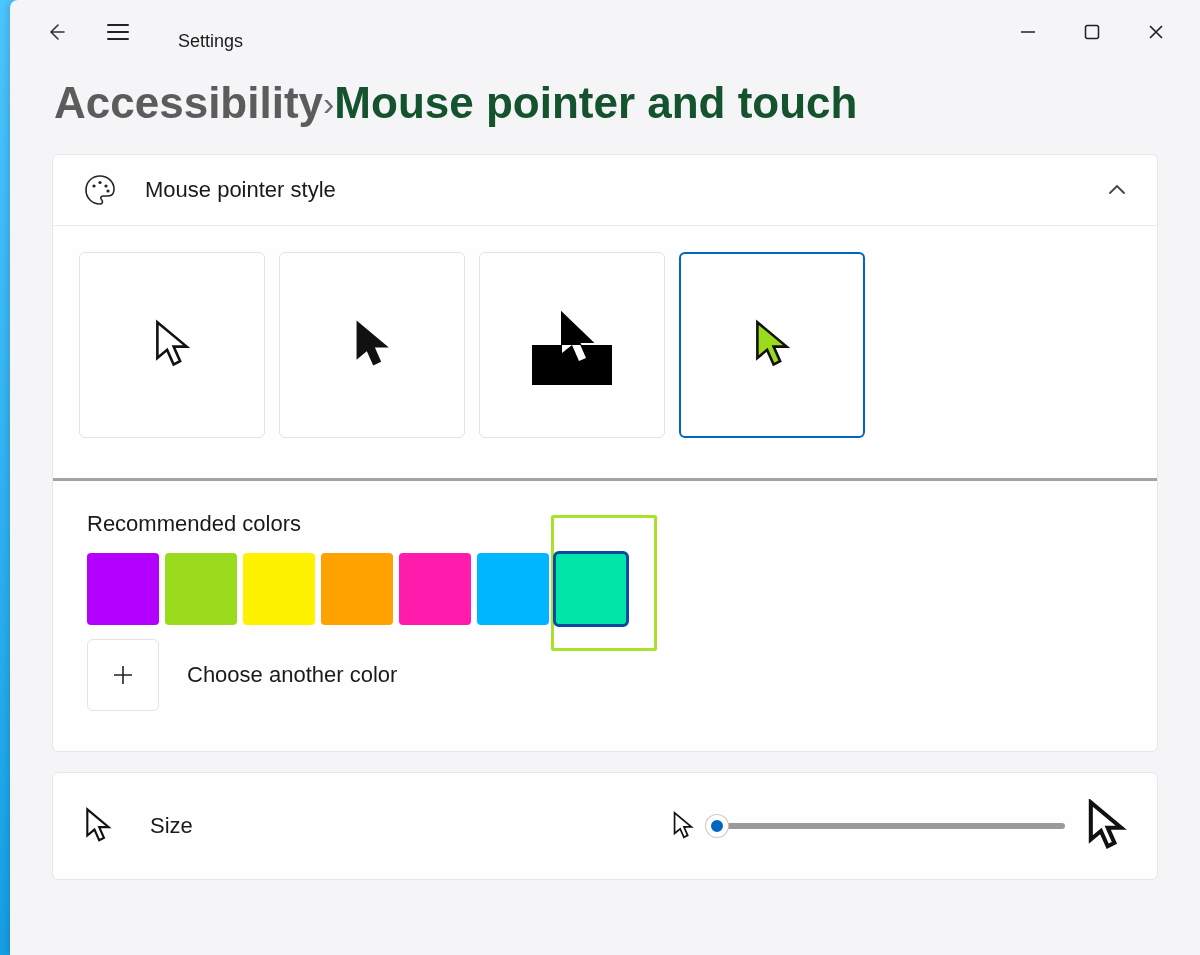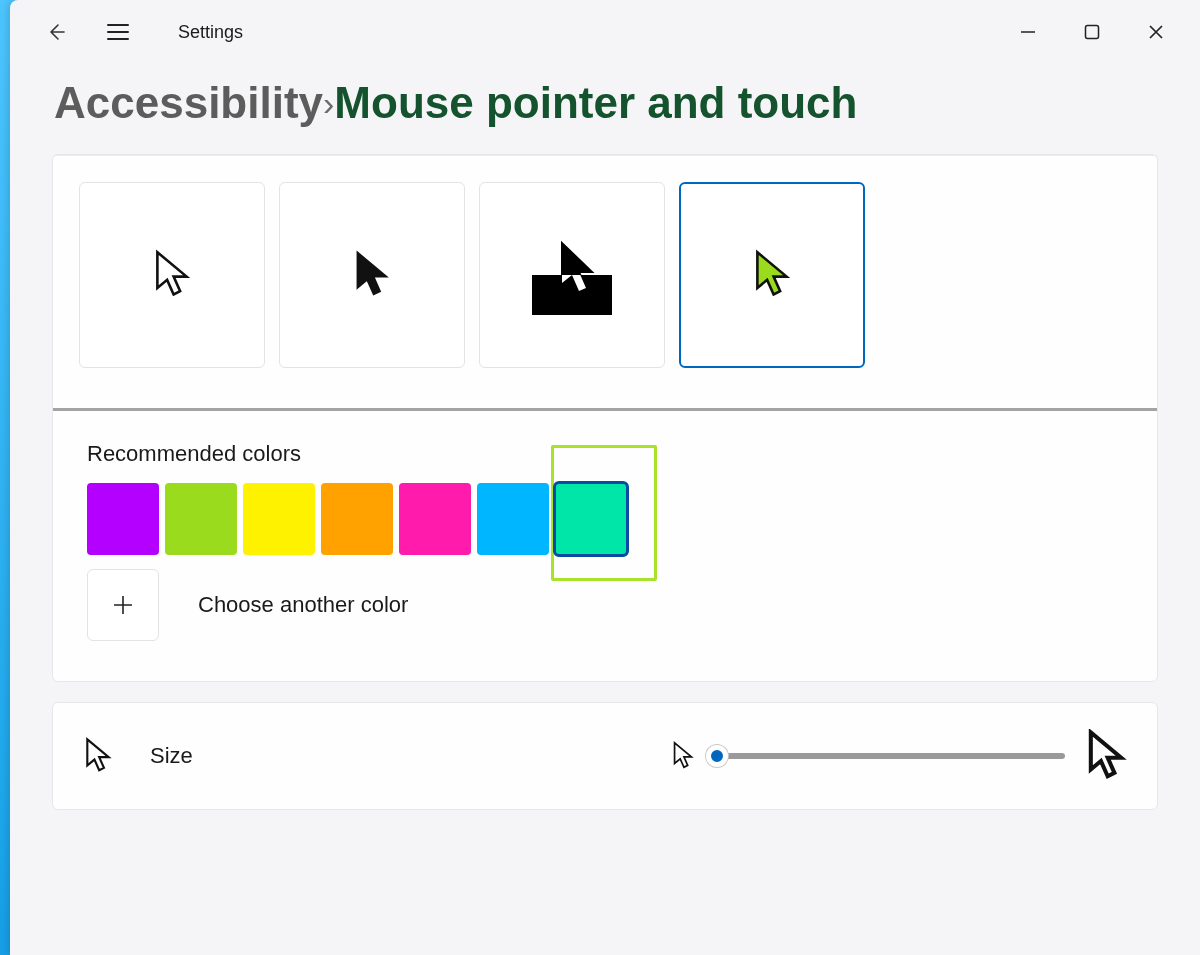--- a/index.html
+++ b/index.html
@@ -14,21 +14,21 @@
   .window {
     position:absolute; left:10px; top:0; right:0; bottom:0;
     background:#f5f5f7;
     border-radius:8px 0 0 0;
     box-shadow: -2px 0 8px rgba(0,0,0,.15);
   }
   .titlebar {
     display:flex; align-items:center; height:64px;
     padding:0 8px;
   }
-  .tb-left { display:flex; align-items:center; gap:22px; padding-left:18px;}
+  .tb-left { display:flex; align-items:flex-end; gap:22px; padding-left:18px;}
   .tb-btn { width:40px; height:40px; display:flex; align-items:center; justify-content:center; border-radius:4px; }
   .app-title { font-size:18px; font-weight:400; margin-left:18px;}
   .win-controls { margin-left:auto; display:flex; gap:28px; padding-right:18px;}
   .wc { width:36px; height:36px; display:flex; align-items:center; justify-content:center;}
   .breadcrumbs {
     display:flex; align-items:center; 
     padding: 14px 44px 26px 44px;
     font-size:44px; font-weight:600; color:#5c5c5c;
   }
   .breadcrumbs .current { color:#14532d; font-weight:600;}
@@ -69,21 +69,21 @@
   .swatch-selected-outer {
     position:absolute; inset:-38px -30px -26px -4px;
     border:3px solid #a8e22b; border-radius:2px;
     pointer-events:none;
   }
   .swatch-selected-inner {
     position:absolute; inset:-2px;
     border:3px solid #0a4aa3; border-radius:6px;
     pointer-events:none;
   }
-  .choose-row { display:flex; align-items:center; gap:39px; margin-top:14px;}
+  .choose-row { display:flex; align-items:center; gap:28px; margin-top:14px;}
   .plus-box {
     width:72px; height:72px; border:1px solid #e3e3e7; border-radius:6px; background:#fff;
     display:flex; align-items:center; justify-content:center; font-size:28px; font-weight:300;
   }
   .choose-label { font-size:22px;}
   .size-card {
     display:flex; align-items:center; gap:37px;
     padding:26px 30px;
   }
   .size-label { font-size:22px; }
@@ -136,20 +136,35 @@
 
   <div class="breadcrumbs">
     <span>Accessibility</span>
     <span class="chev">›</span>
     <span class="current">Mouse pointer and touch</span>
   </div>
 
   <div class="content">
 
     <div class="card">
+      <div class="card-head">
+        <svg width="34" height="34" viewBox="0 0 34 34">
+          <path d="M17 3 C9 3 3 9 3 17 C3 25 9 31 17 31 C20 31 20 28 18.5 26.5 C17 25 18 23 20 23 L25 23 C29 23 31 20 31 16 C31 9 25 3 17 3 Z" stroke="#222" stroke-width="1.6" fill="none"></path>
+          <circle cx="11" cy="13" r="1.6" fill="#222"></circle>
+            <circle cx="17" cy="9.5" r="1.6" fill="#222"></circle>
+          <circle cx="23" cy="13" r="1.6" fill="#222"></circle>
+            <circle cx="25" cy="18" r="1.6" fill="#222"></circle>
+        </svg>
+        <div class="card-head-label">Mouse pointer style</div>
+        <div class="card-chevron">
+          <svg width="20" height="14" viewBox="0 0 20 14">
+              <path d="M3 10 L10 3 L17 10" stroke="#444" stroke-width="1.8" fill="none" stroke-linecap="round"></path>
+            </svg>
+        </div>
+      </div>
 
       <div class="styles-row">
 
         <div class="style-box">
           <svg width="40" height="52" viewBox="0 0 24 32">
             <path d="M3 2 L3 24 L9 19 L13 28 L17 26 L13 17 L21 17 Z" fill="#fff" stroke="#111" stroke-width="1.6"></path>
           </svg>
         </div>
 
         <div class="style-box">

